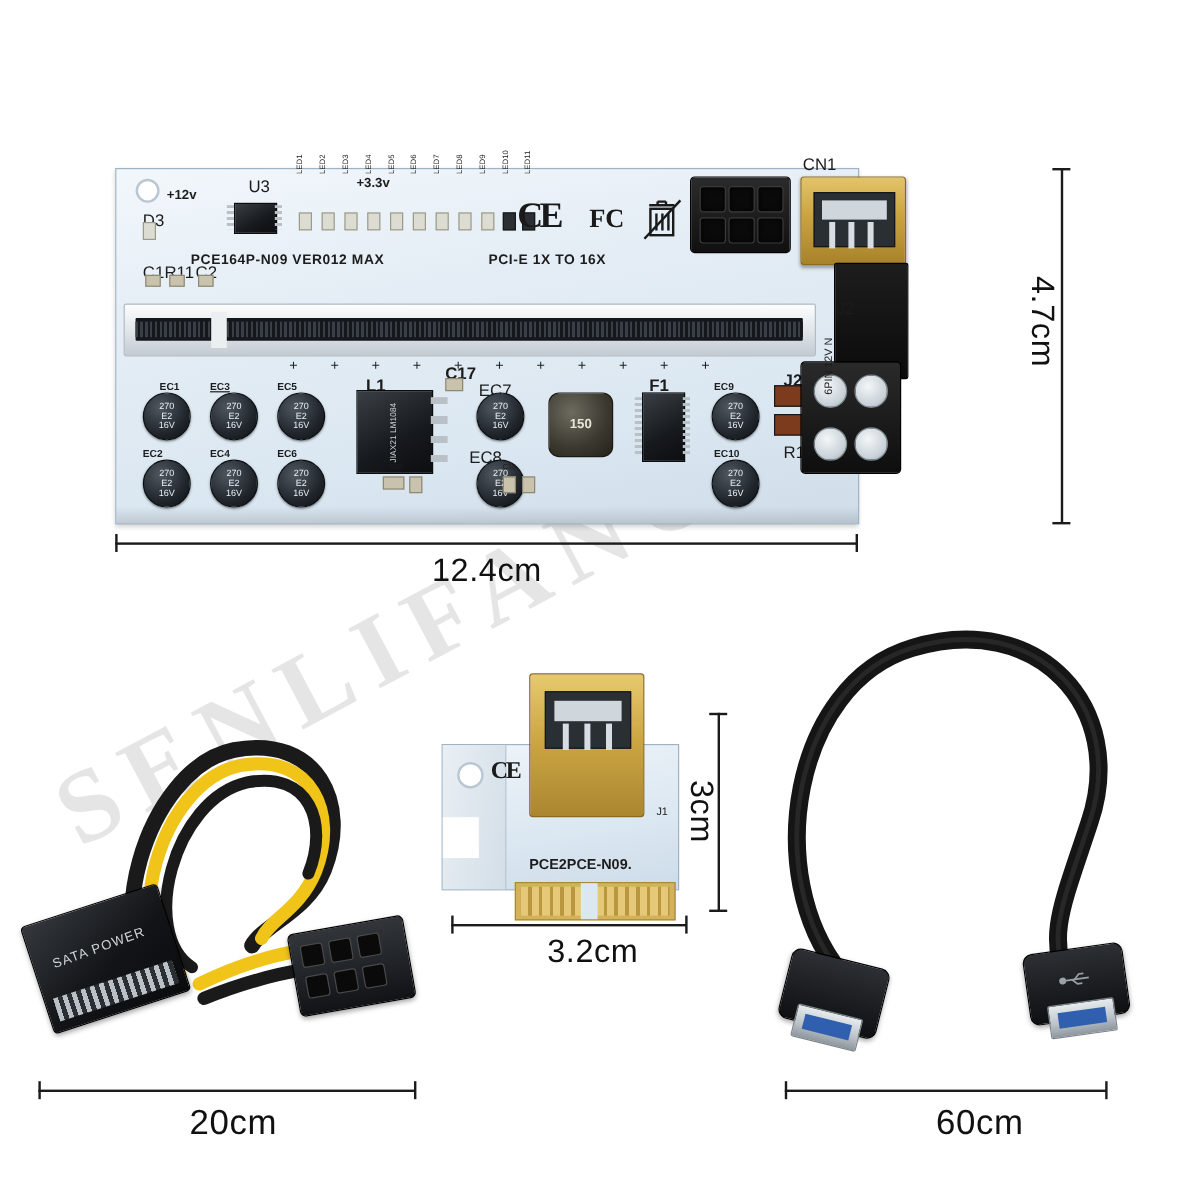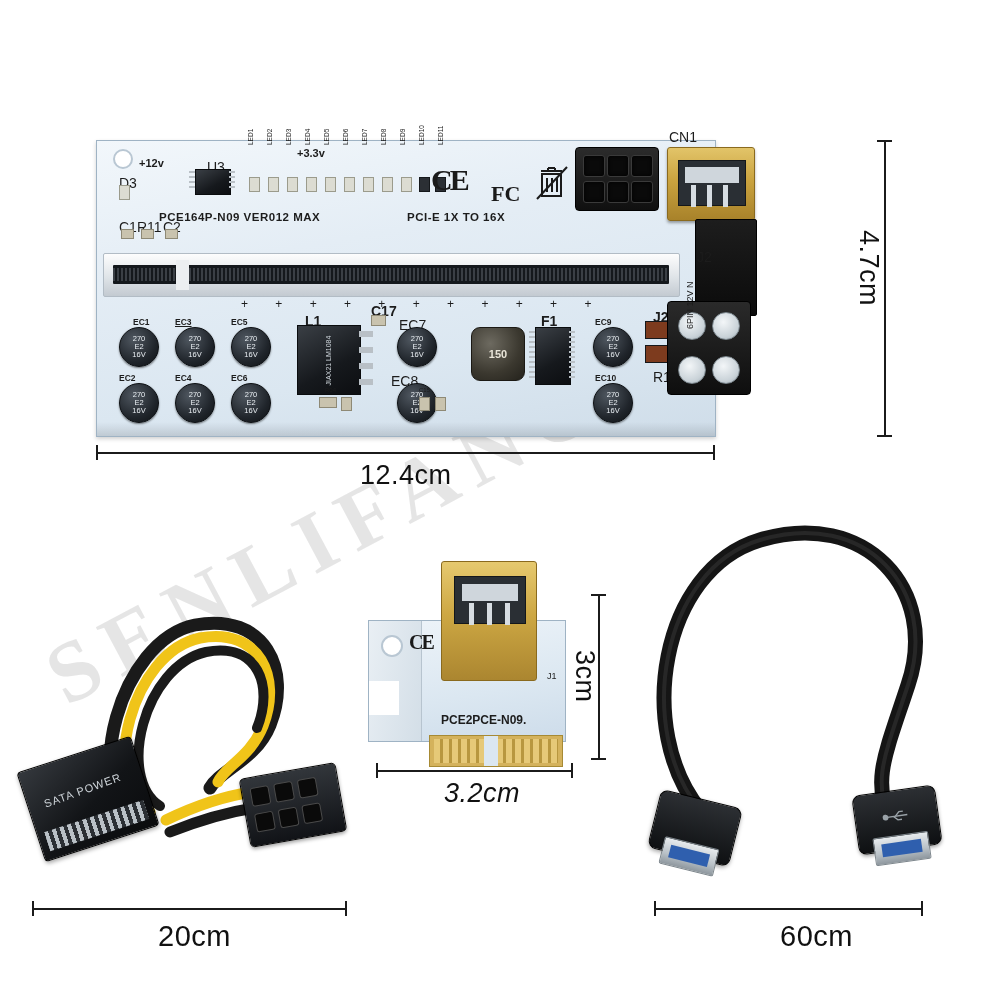--- a/index.html
+++ b/index.html
@@ -200,21 +200,21 @@
 
     <div class="hole" style="left:16px;top:8px;width:16px;height:16px;"></div>
     <div class="hole" style="left:592px;top:8px;width:14px;height:14px;"></div>
 
     <div class="silk silk-b" style="left:42px;top:16px;font-size:11px;">+12v</div>
     <div class="silk silk-b" style="left:200px;top:6px;font-size:11px;">+3.3v</div>
 
     <div class="silk" style="left:22px;top:34px;">D3</div>
     <div class="led" style="left:22px;top:44px;"></div>
 
-    <div class="silk" style="left:110px;top:18px;">U3</div>
+    <div class="silk" style="left:110px;top:6px;">U3</div>
     <div class="chip" style="left:98px;top:28px;width:34px;height:24px;"></div>
     <div class="chip-legs" style="left:92px;top:30px;width:6px;height:20px;"></div>
     <div class="chip-legs" style="left:132px;top:30px;width:6px;height:20px;"></div>
 
     <div>
       <div class="led" style="left:152px;top:36px;"></div>
       <div class="led" style="left:171px;top:36px;"></div>
       <div class="led" style="left:190px;top:36px;"></div>
       <div class="led" style="left:209px;top:36px;"></div>
       <div class="led" style="left:228px;top:36px;"></div>
@@ -239,21 +239,21 @@
       <div class="silk" style="left:264px;top:4px;transform:rotate(-90deg);transform-origin:left top;font-size:6.5px;">LED7</div>
       <div class="silk" style="left:283px;top:4px;transform:rotate(-90deg);transform-origin:left top;font-size:6.5px;">LED8</div>
       <div class="silk" style="left:302px;top:4px;transform:rotate(-90deg);transform-origin:left top;font-size:6.5px;">LED9</div>
       <div class="silk" style="left:321px;top:4px;transform:rotate(-90deg);transform-origin:left top;font-size:6.5px;">LED10</div>
       <div class="silk" style="left:340px;top:4px;transform:rotate(-90deg);transform-origin:left top;font-size:6.5px;">LED11</div>
     </div>
 
     <div style="position:absolute;left:334px;top:22px;font-size:30px;font-weight:bold;color:#1a1a1a;font-family:'Liberation Serif',serif;letter-spacing:-3px;">
       <span>CE</span>
     </div>
-    <div style="position:absolute;left:394px;top:28px;font-size:22px;font-weight:bold;color:#1a1a1a;font-family:'Liberation Serif',serif;margin-top:12px;">
+    <div style="position:absolute;left:394px;top:28px;font-size:22px;font-weight:bold;color:#1a1a1a;font-family:'Liberation Serif',serif;">
       FC
     </div>
     <svg style="position:absolute;left:438px;top:22px;" width="34" height="40" viewBox="0 0 34 40">
       <g stroke="#1a1a1a" stroke-width="2" fill="none">
         <rect x="7" y="11" width="19" height="22"></rect>
         <line x1="6" y1="8" x2="27" y2="8"></line>
         <line x1="13" y1="8" x2="13" y2="5"></line>
           <line x1="20" y1="8" x2="20" y2="5"></line>
         <line x1="13" y1="5" x2="20" y2="5"></line>
         <line x1="12" y1="15" x2="12" y2="29"></line>
@@ -354,21 +354,21 @@
         <span>16V</span>
     </div>
     <div class="silk" style="left:294px;top:232px;">EC8</div>
     <div class="cap-can" style="left:300px;top:242px;">
       <span>270</span>
         <span>E2</span>
         <span>16V</span>
     </div>
 
     <div class="silk silk-b" style="left:396px;top:172px;margin-top:28px;">D1</div>
-    <div class="inductor" style="left:374px;top:186px;text-align:right;">
+    <div class="inductor" style="left:360px;top:186px;text-align:right;">
       <span>150</span>
     </div>
 
     <div class="silk silk-b" style="left:444px;top:172px;">F1</div>
     <div class="chip" style="left:438px;top:186px;width:34px;height:56px;"></div>
     <div class="chip-legs" style="left:432px;top:190px;width:6px;height:48px;"></div>
     <div class="chip-legs" style="left:472px;top:190px;width:6px;height:48px;"></div>
 
     <div class="cap-name" style="left:498px;top:176px;">EC9</div>
     <div class="cap-can" style="left:496px;top:186px;">
@@ -436,21 +436,21 @@
       <div class="gold-fingers">
         <div class="gf-teeth"></div>
         <div class="gf-gap"></div>
       </div>
     </div>
   </div>
 
   <div class="dim-line dim-h" style="left:376px;top:770px;width:196px;"></div>
   <div class="cap cap-v" style="left:376px;top:763px;"></div>
   <div class="cap cap-v" style="left:571px;top:763px;"></div>
-  <div class="dim-label" style="left:444px;top:778px;font-style:italic;">3.2cm</div>
+  <div class="dim-label" style="left:456px;top:778px;">3.2cm</div>
 
   <div class="dim-line dim-v" style="left:598px;top:594px;height:165px;"></div>
   <div class="cap cap-h" style="left:591px;top:594px;"></div>
   <div class="cap cap-h" style="left:591px;top:758px;"></div>
   <div class="dim-label" style="left:600px;top:650px;transform:rotate(90deg);transform-origin:left top;">3cm</div>
 
   <div>
     <svg width="340" height="340" style="position:absolute;left:20px;top:520px;">
       <path d="M118 300 C 60 270, 100 120, 175 105 C 245 92, 272 150, 250 205 C 236 240, 200 250, 190 268" stroke="#1a1a1a" stroke-width="13" fill="none" stroke-linecap="round"></path>
       <path d="M130 292 C 78 262, 112 132, 180 118 C 240 107, 262 158, 243 206 C 230 238, 205 246, 198 262" stroke="#f0c419" stroke-width="11" fill="none" stroke-linecap="round"></path>

